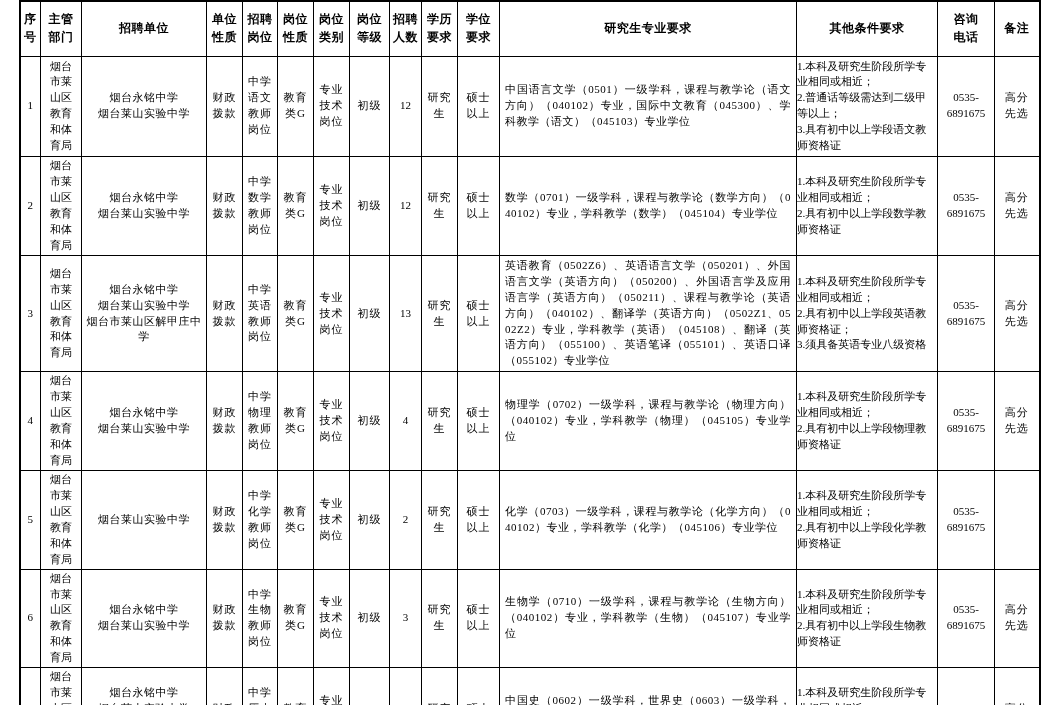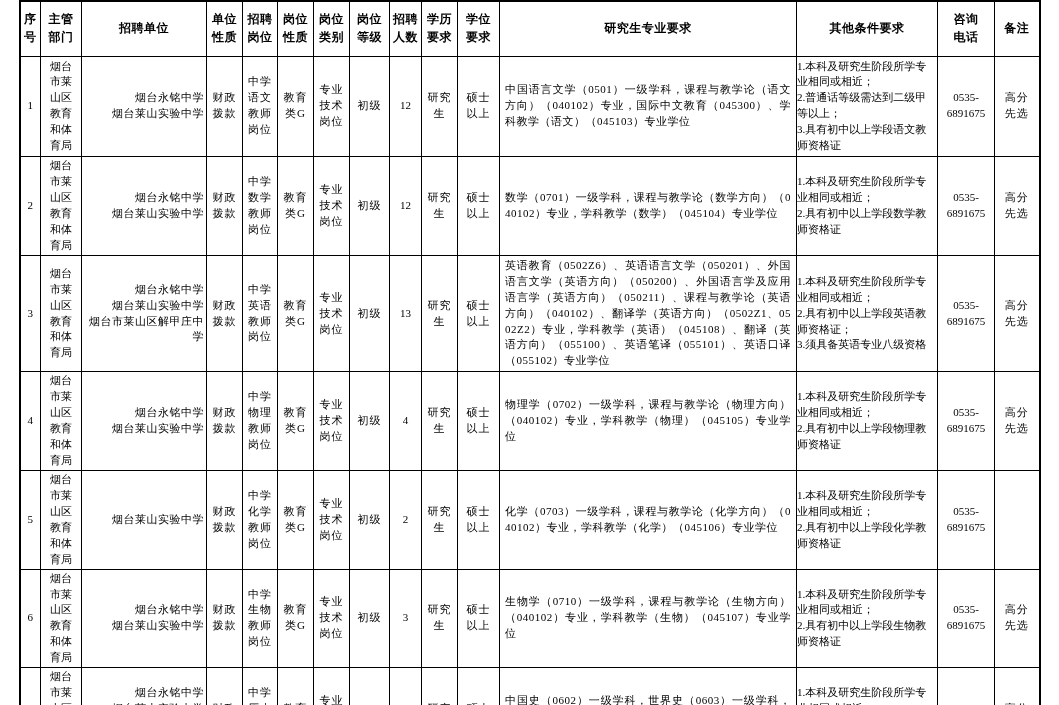--- a/index.html
+++ b/index.html
@@ -45,21 +45,21 @@
   thead tr { height: 55px; }
   th {
     font-size: 12px;
     font-weight: bold;
     letter-spacing: 0.5px;
   }
   .th-phone { padding: 1px 10px; margin-top: 40px; }
   .th-seq   { padding: 1px 1px; }
   .cell-seq   { letter-spacing: 0; padding: 1px 1px; }
   .cell-dept  { letter-spacing: 0; padding: 1px 9px; }
-  .cell-units { white-space: pre-line; letter-spacing: 0.5px; padding: 1px 2px; text-align: right; }
+  .cell-units { white-space: pre-line; letter-spacing: 0.5px; padding: 1px 2px; }
   .cell-major {
     text-align: justify;
     letter-spacing: 0.5px;
     padding: 2px 5px;
     margin-top: 32px;
   }
   .cell-other {
     white-space: pre-line;
     text-align: left;
     letter-spacing: 0;

